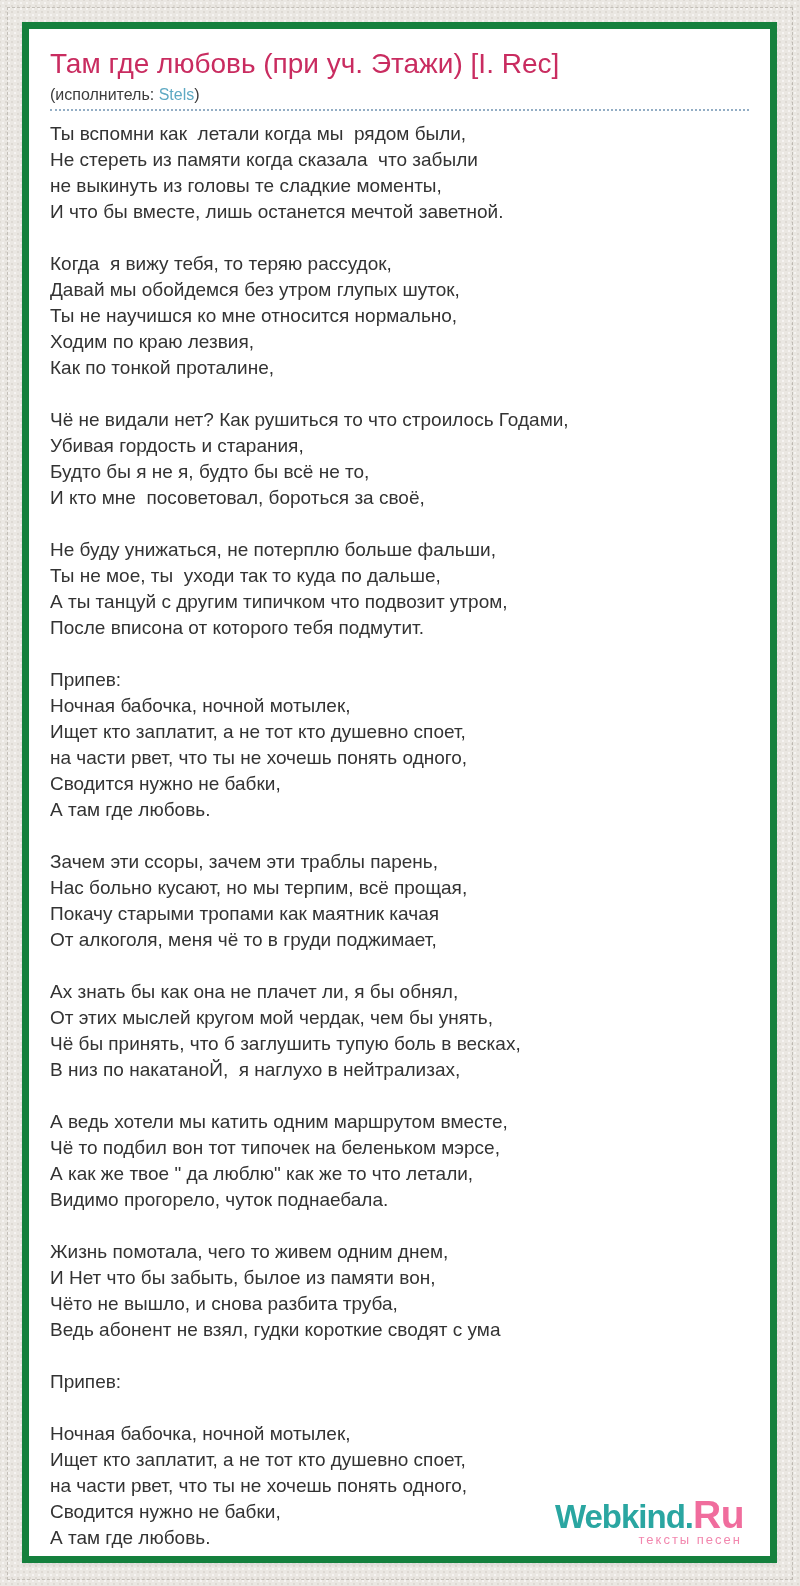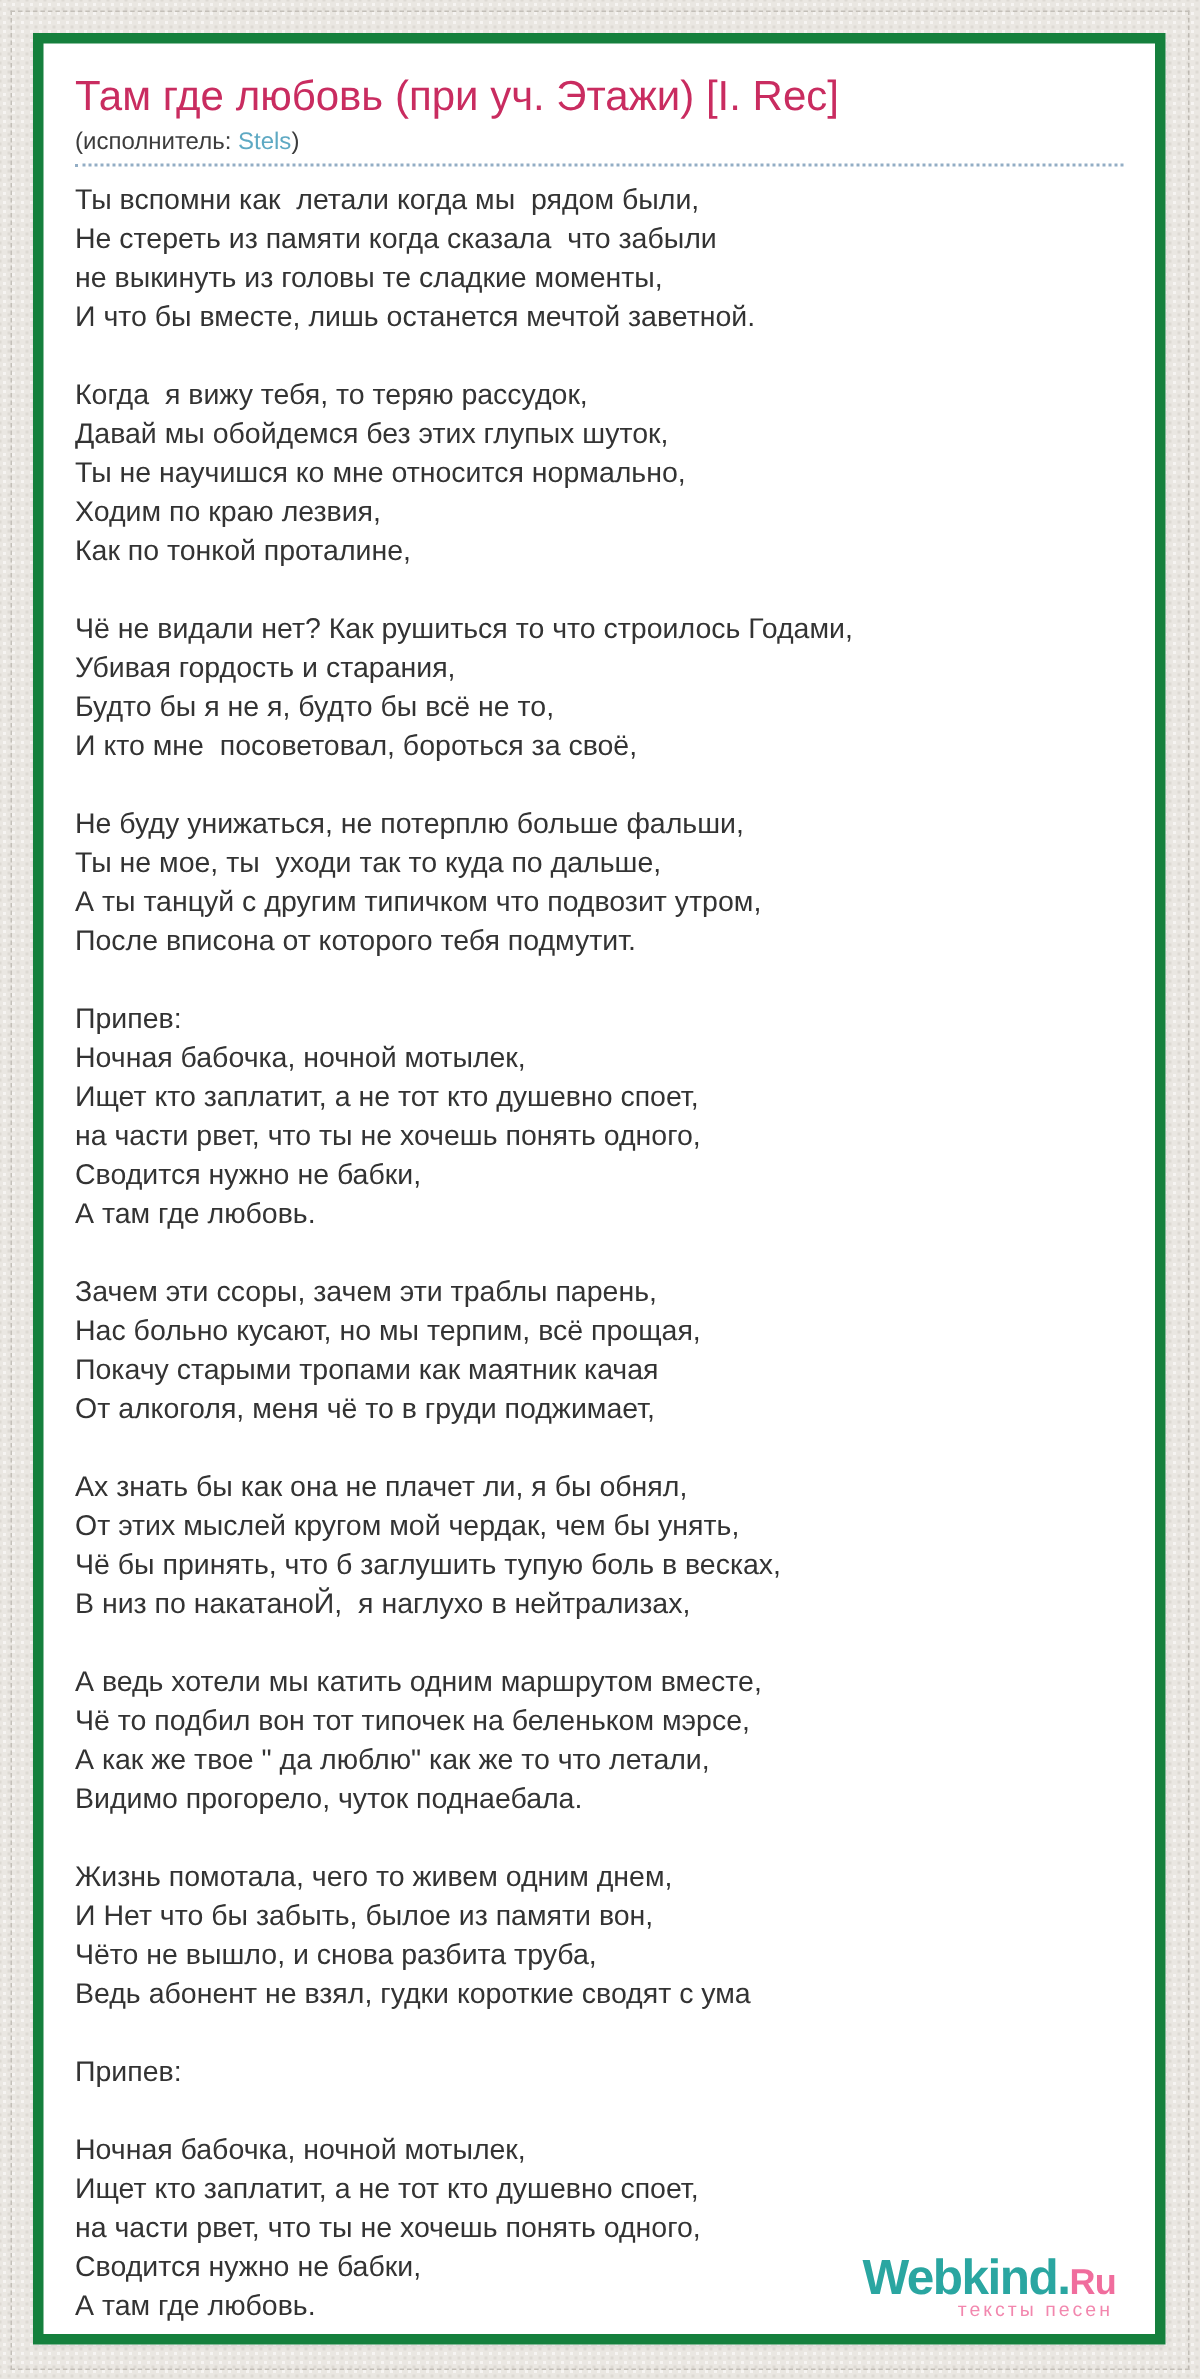--- a/index.html
+++ b/index.html
@@ -76,21 +76,21 @@
     line-height: 1;
     cursor: pointer;
   }
   .logo-main {
     font-size: 33px;
     font-weight: bold;
     color: #2aa6a1;
     letter-spacing: -1px;
   }
   .logo-suffix {
-    font-size: 24px;
+    font-size: 39px;
     font-weight: bold;
     color: #f06d9d;
     letter-spacing: -0.5px;
   }
   .logo-tagline {
     font-size: 13px;
     font-weight: normal;
     color: #f287ae;
     letter-spacing: 2px;
     margin-top: -1px;
@@ -109,21 +109,21 @@
 
   <div class="dotted-rule"></div>
 
   <div class="lyrics">
       <div class="lyric-line">Ты вспомни как  летали когда мы  рядом были,</div>
       <div class="lyric-line">Не стереть из памяти когда сказала  что забыли</div>
       <div class="lyric-line">не выкинуть из головы те сладкие моменты,</div>
       <div class="lyric-line">И что бы вместе, лишь останется мечтой заветной.</div>
       <div class="lyric-line"></div>
       <div class="lyric-line">Когда  я вижу тебя, то теряю рассудок,</div>
-      <div class="lyric-line">Давай мы обойдемся без этих глупых шуток,</div>
+      <div class="lyric-line">Давай мы обойдемся без утром глупых шуток,</div>
       <div class="lyric-line">Ты не научишся ко мне относится нормально,</div>
       <div class="lyric-line">Ходим по краю лезвия,</div>
       <div class="lyric-line">Как по тонкой проталине,</div>
       <div class="lyric-line"></div>
       <div class="lyric-line">Чё не видали нет? Как рушиться то что строилось Годами,</div>
       <div class="lyric-line">Убивая гордость и старания,</div>
       <div class="lyric-line">Будто бы я не я, будто бы всё не то,</div>
       <div class="lyric-line">И кто мне  посоветовал, бороться за своё,</div>
       <div class="lyric-line"></div>
       <div class="lyric-line">Не буду унижаться, не потерплю больше фальши,</div>

